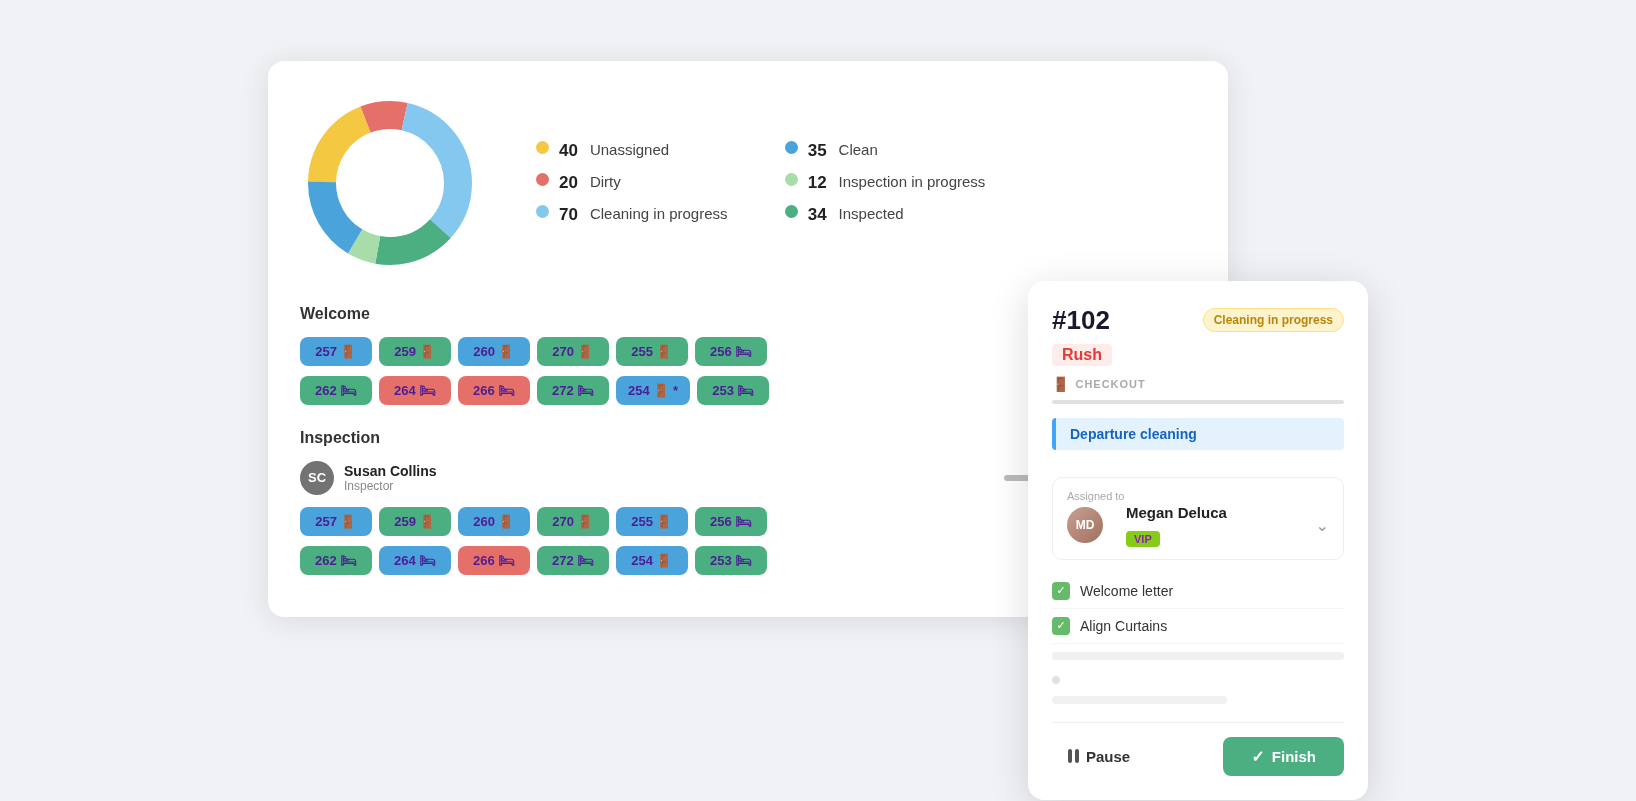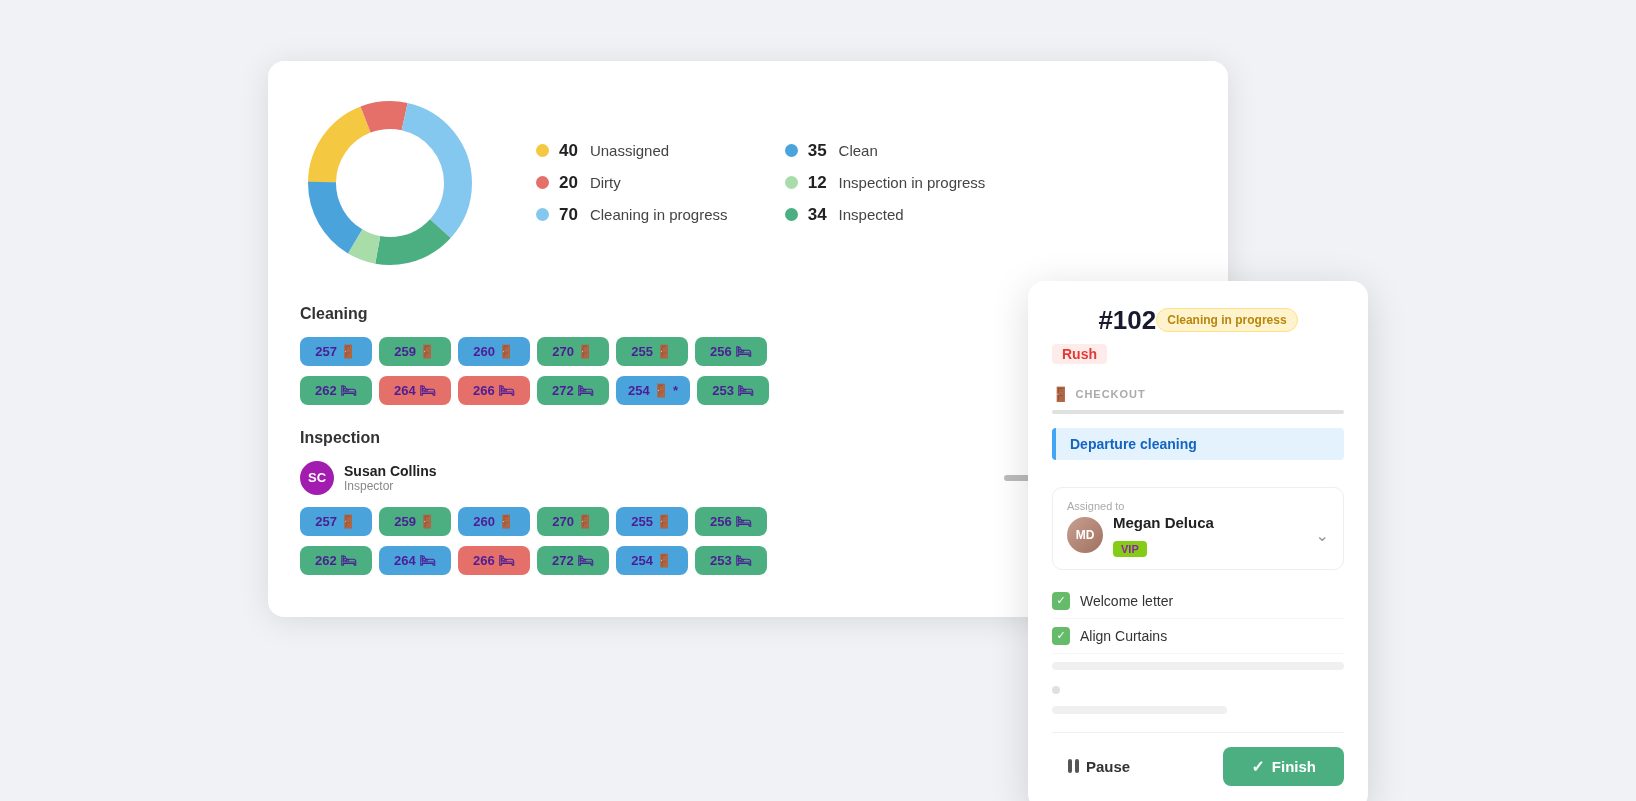--- a/index.html
+++ b/index.html
@@ -46,21 +46,20 @@
       height: 180px;
     }
     .legend-grid {
       display: grid;
       grid-template-columns: 1fr 1fr;
       gap: 12px 48px;
       margin-left: 16px;
     }
     .legend-item {
       display: flex;
-      align-items: center;
       gap: 10px;
       font-size: 15px;
       color: #333;
     }
     .legend-dot {
       width: 13px;
       height: 13px;
       border-radius: 50%;
       flex-shrink: 0;
     }
@@ -158,46 +157,46 @@
       width: 340px;
       background: #fff;
       border-radius: 16px;
       box-shadow: 0 8px 40px rgba(0,0,0,0.14);
       padding: 24px;
       z-index: 10;
     }
     .detail-header {
       display: flex;
       align-items: center;
-      justify-content: center;
+      justify-content: space-between;
       margin-bottom: 8px;
     }
     .room-number {
       font-size: 26px;
       font-weight: 800;
       color: #1a1a2e;
     }
     .status-badge {
       background: #FFF3CD;
       color: #B8860B;
       font-size: 12px;
       font-weight: 600;
       padding: 4px 10px;
       border-radius: 20px;
       border: 1px solid #FFE082;
     }
     .rush-badge {
       display: inline-block;
       background: #FDECEA;
       color: #E53935;
-      font-size: 14px;
+      font-size: 16px;
       font-weight: 700;
       padding: 2px 10px;
       border-radius: 4px;
-      margin-bottom: 22px;
+      margin-bottom: 10px;
     }
     .checkout-label {
       font-size: 11px;
       font-weight: 700;
       color: #aaa;
       letter-spacing: 1px;
       display: flex;
       align-items: center;
       gap: 5px;
       margin-bottom: 8px;
@@ -231,21 +230,21 @@
       margin-bottom: 2px;
     }
     .assigned-row {
       display: flex;
       align-items: center;
       justify-content: space-between;
     }
     .assigned-info {
       display: flex;
       align-items: center;
-      gap: 10px;
+      gap: 23px;
     }
     .assigned-avatar {
       width: 36px;
       height: 36px;
       border-radius: 50%;
       background: #d0a090;
       overflow: hidden;
       flex-shrink: 0;
     }
     .assigned-name {
@@ -413,21 +412,21 @@
         </div>
         <div class="legend-item">
           <div class="legend-dot" style="background:#4CAF82"></div>
           <span class="legend-count">34</span>
           <span class="legend-label">Inspected</span>
         </div>
       </div>
     </div>
 
     <div>
-      <div class="section-title">Cleaning</div>
+      <div class="section-title">Welcome</div>
       <div class="room-grid">
         <div class="room-chip blue">257 🚪</div>
         <div class="room-chip green">259 🚪</div>
         <div class="room-chip blue">260 🚪</div>
         <div class="room-chip green">270 🚪</div>
         <div class="room-chip green">255 🚪</div>
         <div class="room-chip green">256 🛏</div>
       </div>
       <div class="room-grid">
         <div class="room-chip green">262 🛏</div>
@@ -435,21 +434,21 @@
         <div class="room-chip red">266 🛏</div>
         <div class="room-chip green">272 🛏</div>
         <div class="room-chip blue">254 🚪 *</div>
         <div class="room-chip green">253 🛏</div>
       </div>
     </div>
 
     <div style="margin-top: 24px">
       <div class="section-title">Inspection</div>
       <div class="person-row">
-        <div class="avatar" style="background:#a21caf">SC</div>
+        <div class="avatar" style="background:#737373">SC</div>
         <div class="person-info">
           <div class="name">Susan Collins</div>
           <div class="role">Inspector</div>
         </div>
         <div class="progress-bars">
           <div class="prog-bar w60 filled"></div>
           <div class="prog-bar w80"></div>
           <div class="prog-bar w40"></div>
         </div>
       </div>

